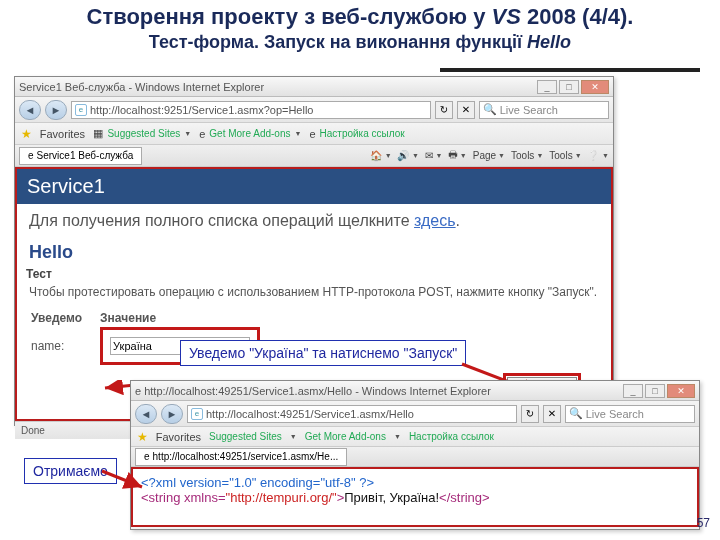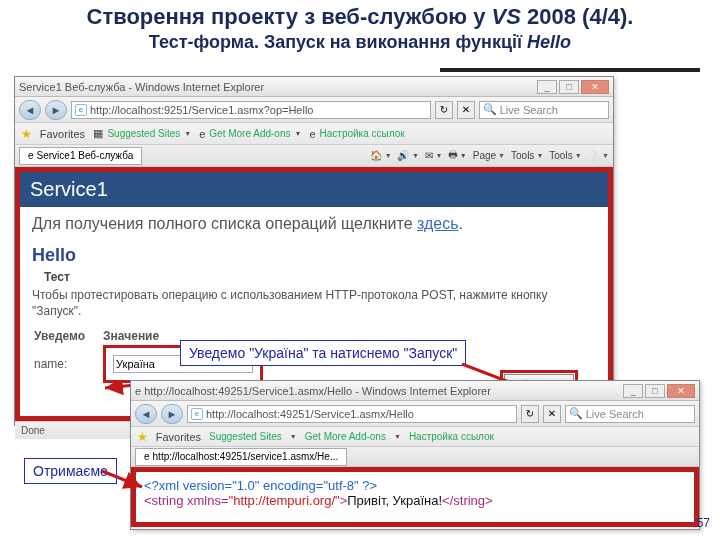--- a/index.html
+++ b/index.html
@@ -25,27 +25,27 @@
   .smallbtn { width:18px; height:18px; border:1px solid #aaa; background:#eee; font-size:10px; text-align:center; line-height:16px;}
   .searchbox { width:130px; height:18px; border:1px solid #aaa; background:#fff; display:flex; align-items:center; padding:0 3px; color:#888; gap:3px;}
   .favrow { height:22px; background:linear-gradient(#f4f4f4,#e8e8e8); border-bottom:1px solid #ccc; display:flex; align-items:center; padding:0 6px; gap:8px; color:#444;}
   .favrow .star { color:#e6b800; font-size:12px;}
   .favrow .link { color:#2a5; font-size:10px;}
   .tabrow { height:22px; background:linear-gradient(#f0f0f0,#e0e0e0); border-bottom:1px solid #ccc; display:flex; align-items:center; padding:0 4px; justify-content:space-between;}
   .tab { height:18px; border:1px solid #aaa; background:#fff; padding:0 8px; display:flex; align-items:center; gap:3px; font-size:10px;}
   .tbicons { display:flex; gap:6px; color:#444; font-size:10px;}
   .tbicons span { display:inline-flex; align-items:center; gap:2px;}
   .tri { font-size:7px; color:#555;}
-  .content { background:#fff; position:relative; border:5px solid #b91c1c; overflow:hidden;}
+  .content { background:#fff; position:relative; border:2px solid #b91c1c; overflow:hidden;}
   .w1 .content { height:254px; }
   .service-band { background:#2a4f82; color:#fff; padding:6px 10px; font-family:"Segoe UI",Arial; font-size:20px; }
   .body-text { padding:8px 12px; color:#555; font-size:16px;}
   .body-text a { color:#3a6bc4; text-decoration:underline;}
   .hello { font-size:18px; font-weight:bold; color:#2a4a8a; margin:4px 12px;}
-  .tcapt { font-size:12px; font-weight:bold; margin:2px 24px; color:#444;}
+  .tcapt { font-size:12px; font-weight:bold; margin:2px 9px; color:#444;}
   .testdesc { font-size:12px; color:#555; margin:4px 12px 8px; line-height:1.3;}
   .param-table { margin:4px 12px; font-size:12px; color:#555;}
   .param-table th { text-align:left; font-weight:bold; padding-right:16px;}
   .param-table td input { width:140px; height:18px; border:1px solid #aaa; font-size:11px; padding:0 2px;}
   .param-input-wrap { border:3px solid #c31818; display:inline-block; padding:7px; }
   .runbtn-wrap { border:3px solid #c31818; display:inline-block; padding:1px; position:absolute; right:30px; bottom:16px;}
   .runbtn { width:70px; height:22px; border:1px solid #888; background:linear-gradient(#f6f6f6,#ddd); font-size:11px; color:#333;}
   .status { height:18px; background:linear-gradient(#f0f0f0,#e4e4e4); border-top:1px solid #ccc; font-size:10px; color:#555; display:flex; align-items:center; padding:0 6px;}
   .annot-box { position:absolute; border:1px solid #2030b0; background:#fff; padding:4px 8px; font-size:14px; color:#2028a0;}
   .annot1 { left:180px; top:340px; }

